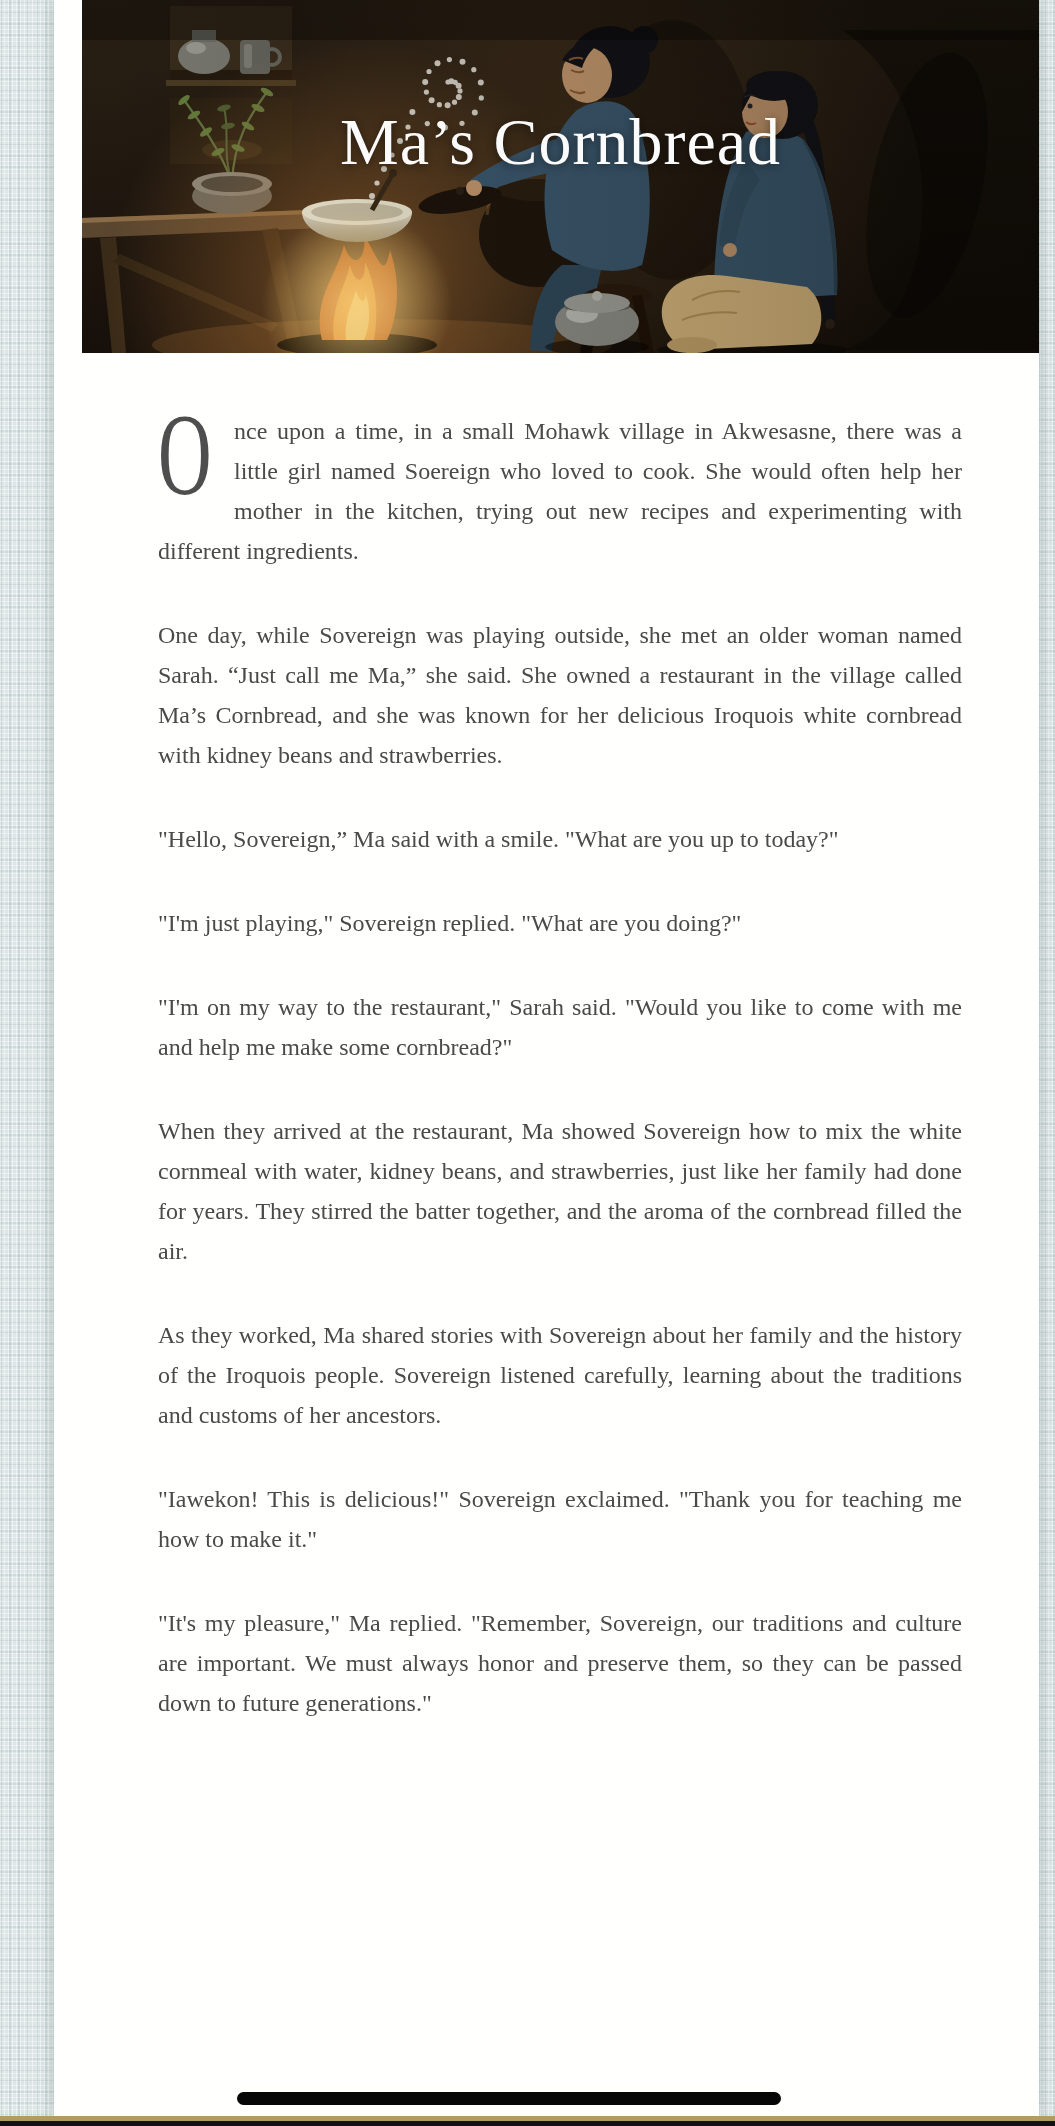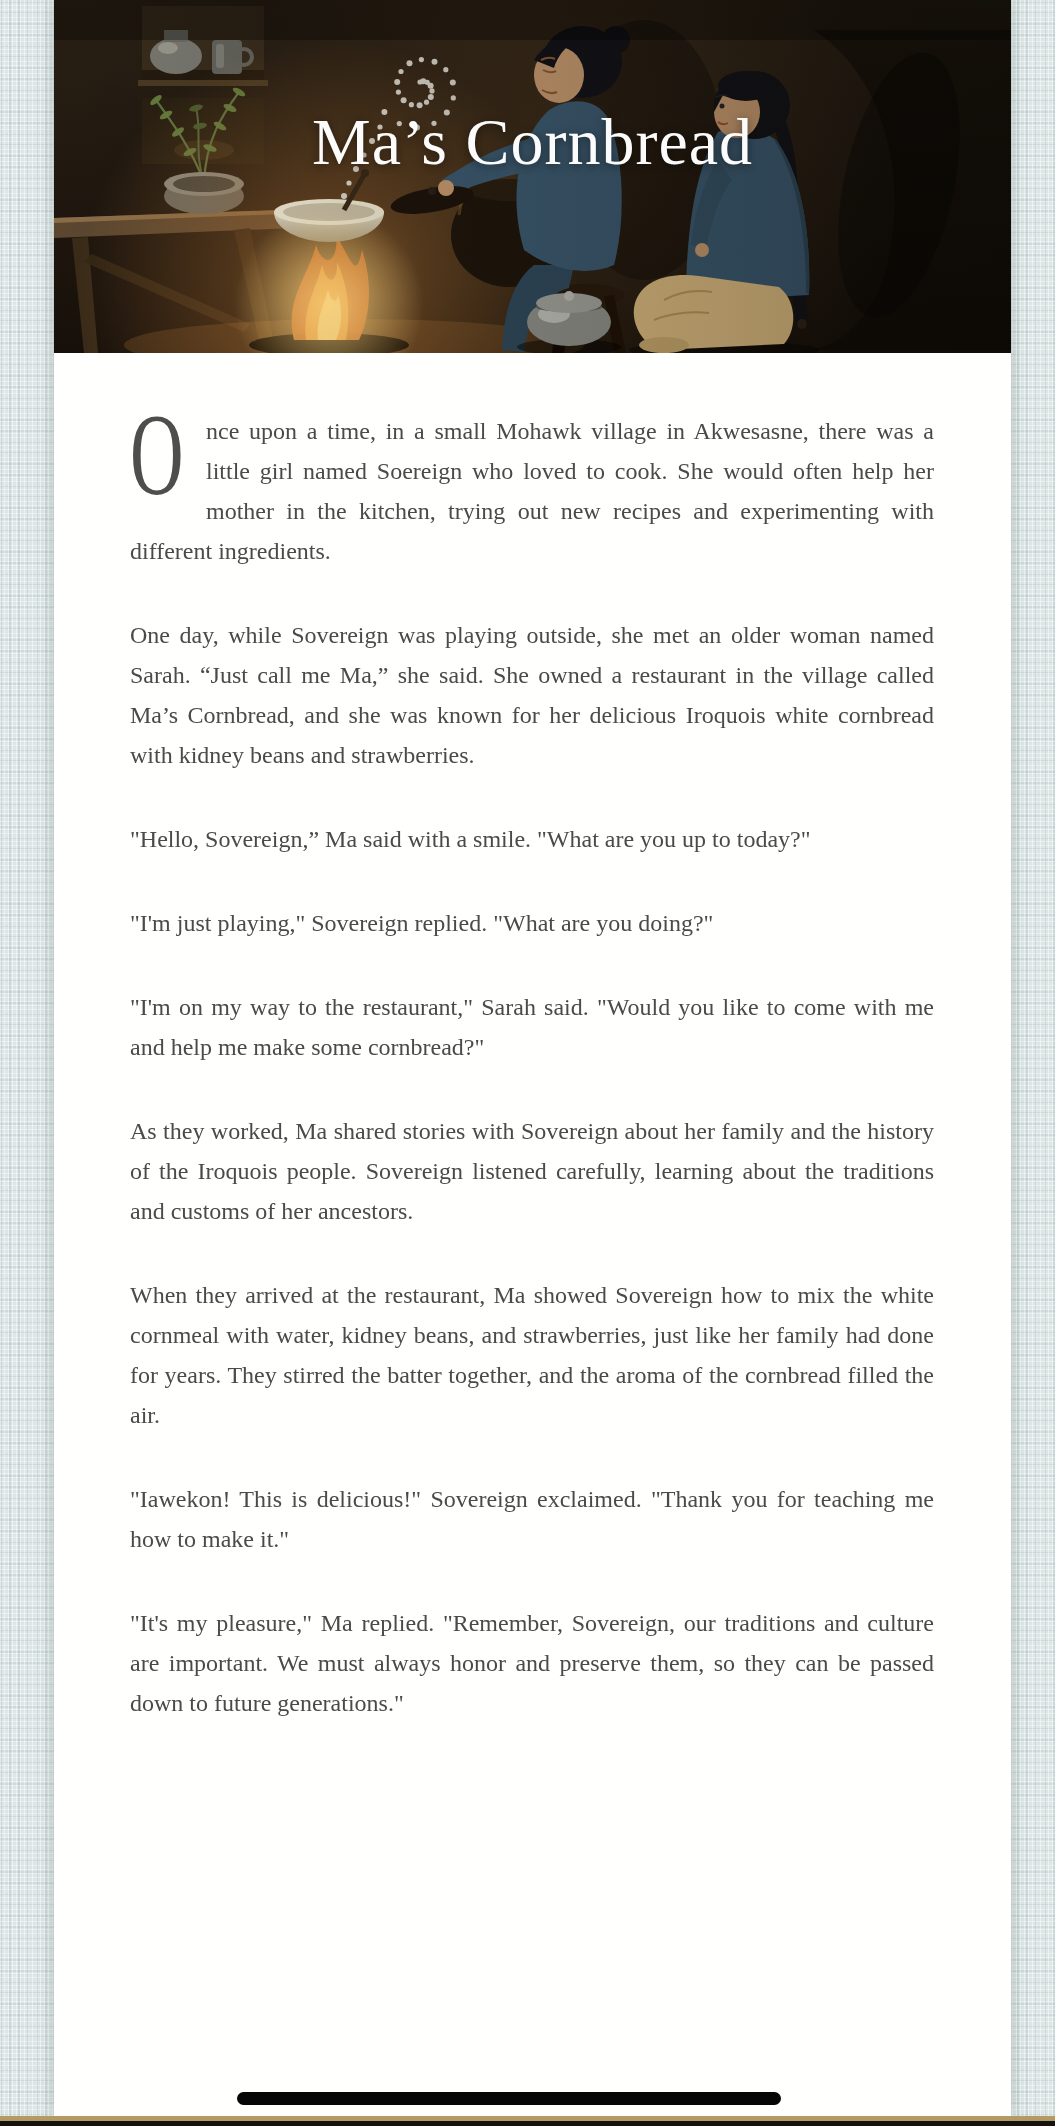--- a/index.html
+++ b/index.html
@@ -10,20 +10,21 @@
     background-image:
       repeating-linear-gradient(90deg, rgba(255,255,255,.45) 0 1px, rgba(0,0,0,0) 1px 4px),
       repeating-linear-gradient(0deg, rgba(255,255,255,.35) 0 1px, rgba(0,0,0,0) 1px 4px),
       repeating-linear-gradient(90deg, rgba(150,175,175,.28) 0 2px, rgba(0,0,0,0) 2px 9px),
       repeating-linear-gradient(0deg, rgba(150,175,175,.22) 0 2px, rgba(0,0,0,0) 2px 11px);
   }
   .card {
     position:absolute; left:54px; top:0; width:957px; height:2116px;
     background:var(--card,#fffffe);
     box-shadow:0 0 14px rgba(60,80,80,.35);
+    padding-left:28px;
   }
   .header {
     position:relative; width:957px; height:353px; overflow:hidden;
     background:var(--headerbg,#251b10);
   }
   .header svg { position:absolute; left:0; top:0; }
   .title {
     position:absolute; left:0; top:104px; width:100%; margin:0;
     text-align:center; font-weight:400; font-size:66px; letter-spacing:1px;
     color:var(--title,#fbfbfb);
@@ -250,22 +251,22 @@
       </svg>
       <h1 class="title">Ma’s Cornbread</h1>
     </div>
 
     <div class="content">
       <p class="para"><span class="dropcap">O</span><span>nce upon a time, in a small Mohawk village in Akwesasne, there was a little girl named Soereign who loved to cook. She would often help her mother in the kitchen, trying out new recipes and experimenting with different ingredients.</span></p>
       <p class="para">One day, while Sovereign was playing outside, she met an older woman named Sarah. “Just call me Ma,” she said. She owned a restaurant in the village called Ma’s Cornbread, and she was known for her delicious Iroquois white cornbread with kidney beans and strawberries.</p>
       <p class="para">"Hello, Sovereign,” Ma said with a smile. "What are you up to today?"</p>
       <p class="para">"I'm just playing," Sovereign replied. "What are you doing?"</p>
       <p class="para">"I'm on my way to the restaurant," Sarah said. "Would you like to come with me and help me make some cornbread?"</p>
+      <p class="para">When they arrived at the restaurant, Ma showed Sovereign how to mix the white cornmeal with water, kidney beans, and strawberries, just like her family had done for years. They stirred the batter together, and the aroma of the cornbread filled the air.</p>
       <p class="para">As they worked, Ma shared stories with Sovereign about her family and the history of the Iroquois people. Sovereign listened carefully, learning about the traditions and customs of her ancestors.</p>
-      <p class="para">When they arrived at the restaurant, Ma showed Sovereign how to mix the white cornmeal with water, kidney beans, and strawberries, just like her family had done for years. They stirred the batter together, and the aroma of the cornbread filled the air.</p>
       <p class="para">"Iawekon! This is delicious!" Sovereign exclaimed. "Thank you for teaching me how to make it."</p>
       <p class="para">"It's my pleasure," Ma replied. "Remember, Sovereign, our traditions and culture are important. We must always honor and preserve them, so they can be passed down to future generations."</p>
     </div>
 
     <div class="hscroll"></div>
   </div>
 
   <div class="bottom-tan"></div>
   <div class="bottom-dark"></div>
 </div>

